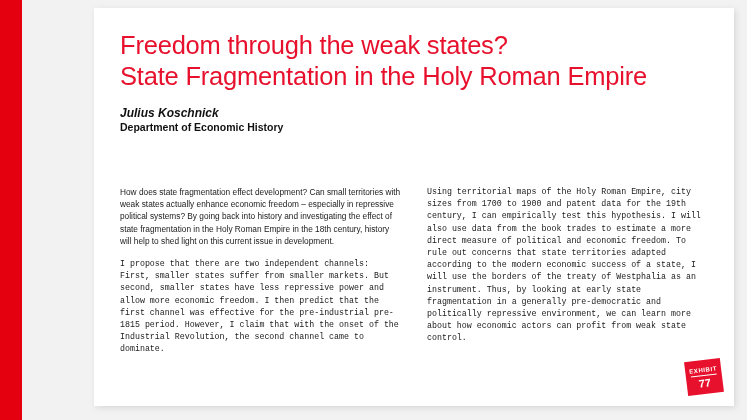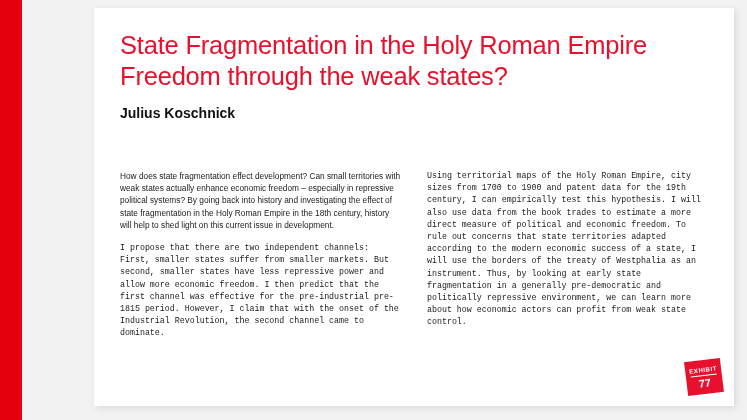--- a/index.html
+++ b/index.html
@@ -58,41 +58,43 @@
     letter-spacing: -0.2px;
     white-space: nowrap;
   }
   .author-block {
     position: absolute;
     left: 26px;
     top: 98px;
     width: 400px;
   }
   .author-name {
-    font-size: 14px;
+    font-size: 12px;
     font-weight: bold;
     color: #111111;
     line-height: 14px;
+    font-style: italic;
   }
   .author-dept {
     font-size: 10.5px;
     font-weight: bold;
     color: #111111;
     line-height: 14px;
   }
   .columns {
     position: absolute;
     left: 26px;
     top: 162px;
     width: 588px;
     display: flex;
     gap: 26px;
   }
   .col {
     width: 281px;
+    margin-top: 16px;
   }
   .col p {
     margin: 0 0 11px 0;
     font-size: 8.3px;
     line-height: 12.2px;
     color: #1a1a1a;
     text-align: left;
   }
   .col p:last-child {
     margin-bottom: 0;
@@ -134,26 +136,27 @@
 <body>
 
 <div class="slide-stage">
 
   <div class="left-band"></div>
   <div class="slide-shadow"></div>
 
   <div class="slide">
 
     <div class="title-block">
+      <div class="title-line">Freedom through the weak states?</div>
       <div class="title-line">State Fragmentation in the Holy Roman Empire</div>
-      <div class="title-line">Freedom through the weak states?</div>
     </div>
 
     <div class="author-block">
       <div class="author-name">Julius Koschnick</div>
+      <div class="author-dept">Department of Economic History</div>
     </div>
 
     <div class="columns">
       <div class="col">
         <p>How does state fragmentation effect development? Can small territories with weak states actually enhance economic freedom – especially in repressive political systems? By going back into history and investigating the effect of state fragmentation in the Holy Roman Empire in the 18th century, history will help to shed light on this current issue in development.</p>
         <p>I propose that there are two independent channels: First, smaller states suffer from smaller markets. But second, smaller states have less repressive power and allow more economic freedom. I then predict that the first channel was effective for the pre-industrial pre-1815 period. However, I claim that with the onset of the Industrial Revolution, the second channel came to dominate.</p>
       </div>
       <div class="col">
         <p>Using territorial maps of the Holy Roman Empire, city sizes from 1700 to 1900 and patent data for the 19th century, I can empirically test this hypothesis. I will also use data from the book trades to estimate a more direct measure of political and economic freedom. To rule out concerns that state territories adapted according to the modern economic success of a state, I will use the borders of the treaty of Westphalia as an instrument. Thus, by looking at early state fragmentation in a generally pre-democratic and politically repressive environment, we can learn more about how economic actors can profit from weak state control.</p>
       </div>

